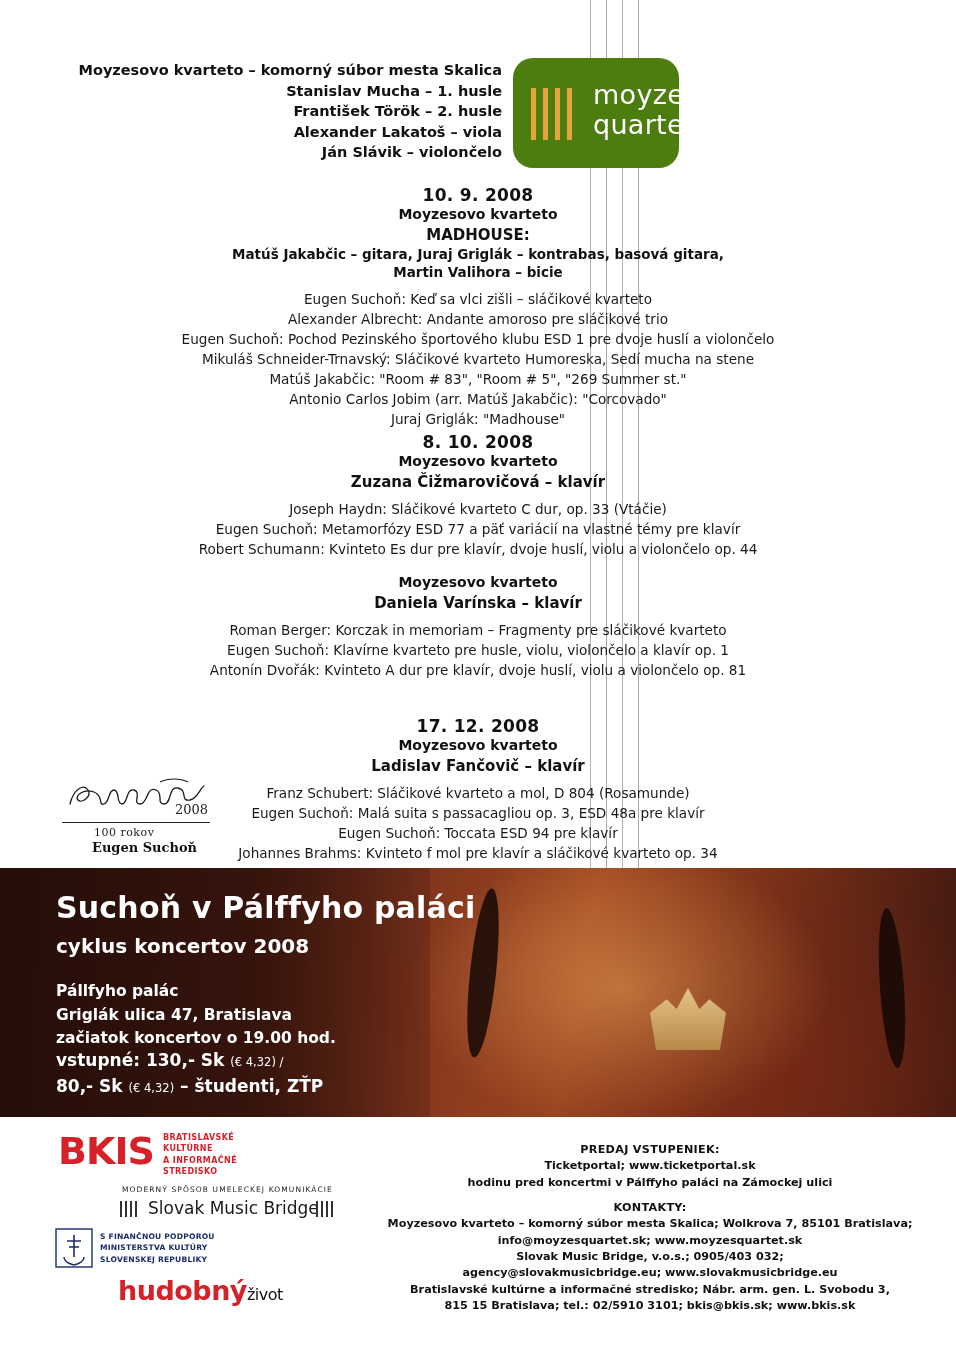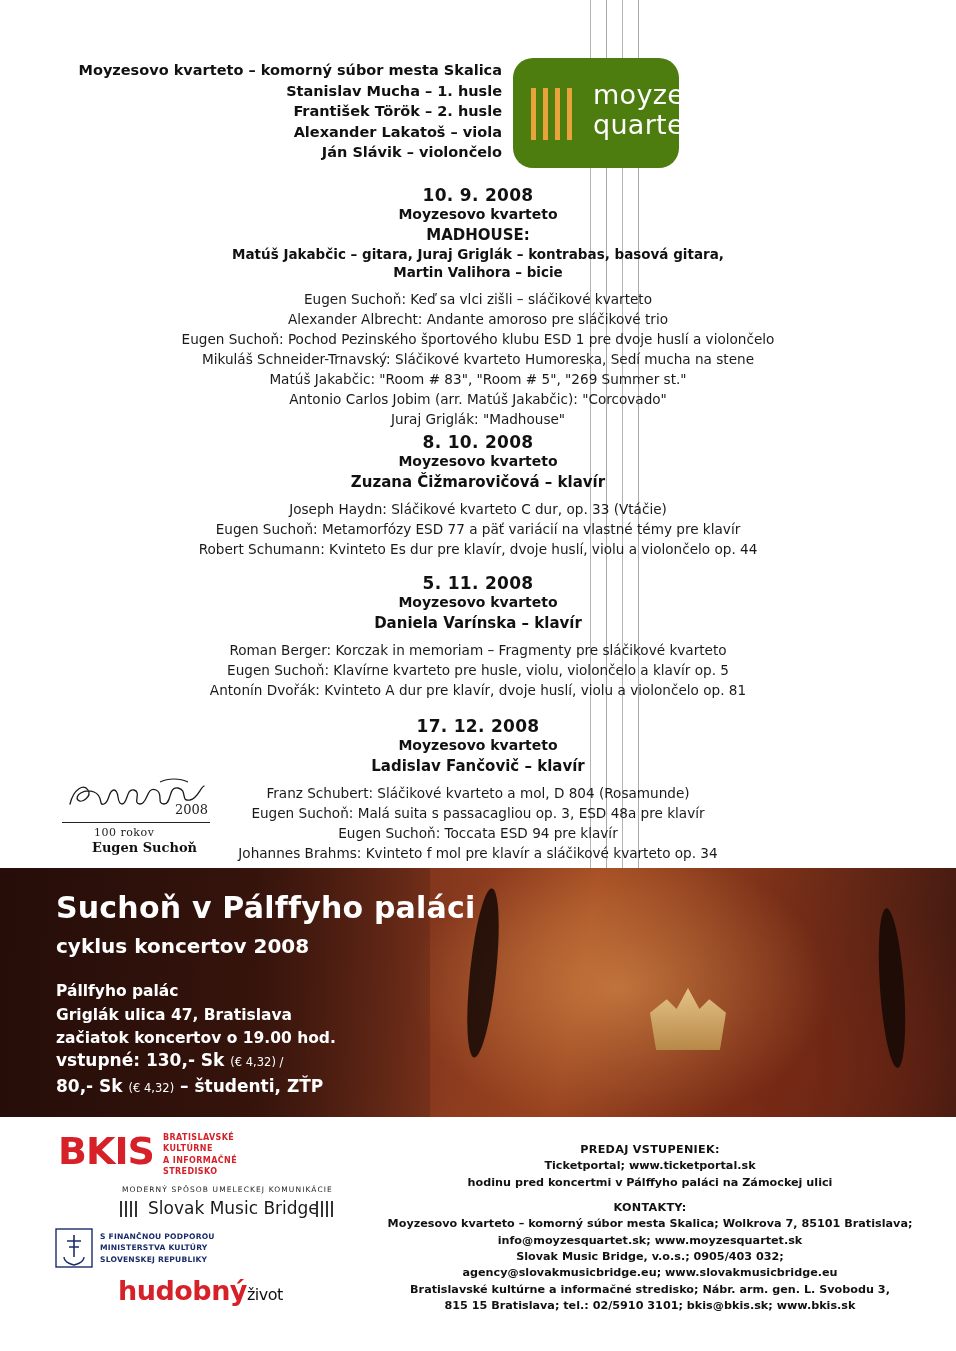--- a/index.html
+++ b/index.html
@@ -371,26 +371,25 @@
   <div class="c-ensemble">Moyzesovo kvarteto</div>
   <div class="c-guest">Zuzana Čižmarovičová – klavír</div>
   <div class="c-program">
     <div>Joseph Haydn: Sláčikové kvarteto C dur, op. 33 (Vtáčie)</div>
     <div>Eugen Suchoň: Metamorfózy ESD 77 a päť variácií na vlastné témy pre klavír</div>
     <div>Robert Schumann: Kvinteto Es dur pre klavír, dvoje huslí, violu a violončelo op. 44</div>
   </div>
 </div>
 
 <div class="concert" id="concert-2" style="top:573px;">
-  <div class="c-date">5. 11. 2008</div>
   <div class="c-ensemble">Moyzesovo kvarteto</div>
   <div class="c-guest">Daniela Varínska – klavír</div>
   <div class="c-program">
     <div>Roman Berger: Korczak in memoriam – Fragmenty pre sláčikové kvarteto</div>
-    <div>Eugen Suchoň: Klavírne kvarteto pre husle, violu, violončelo a klavír op. 5</div>
+    <div>Eugen Suchoň: Klavírne kvarteto pre husle, violu, violončelo a klavír op. 1</div>
     <div>Antonín Dvořák: Kvinteto A dur pre klavír, dvoje huslí, violu a violončelo op. 81</div>
   </div>
 </div>
 
 <div class="concert" id="concert-3" style="top:716px;">
   <div class="c-date">17. 12. 2008</div>
   <div class="c-ensemble">Moyzesovo kvarteto</div>
   <div class="c-guest">Ladislav Fančovič – klavír</div>
   <div class="c-program">
     <div>Franz Schubert: Sláčikové kvarteto a mol, D 804 (Rosamunde)</div>

